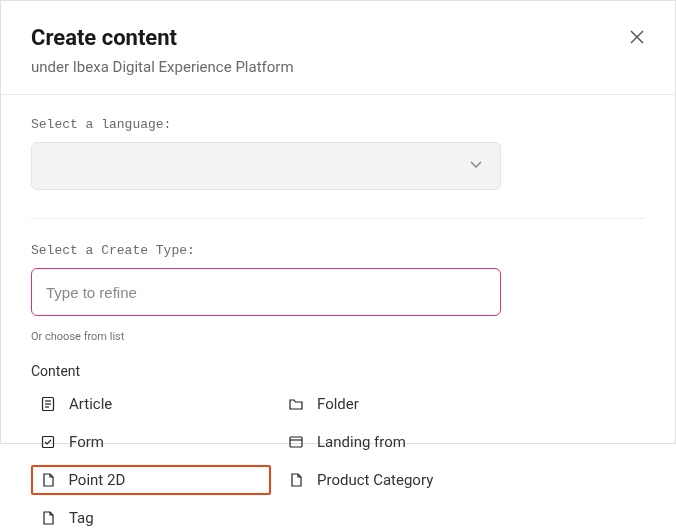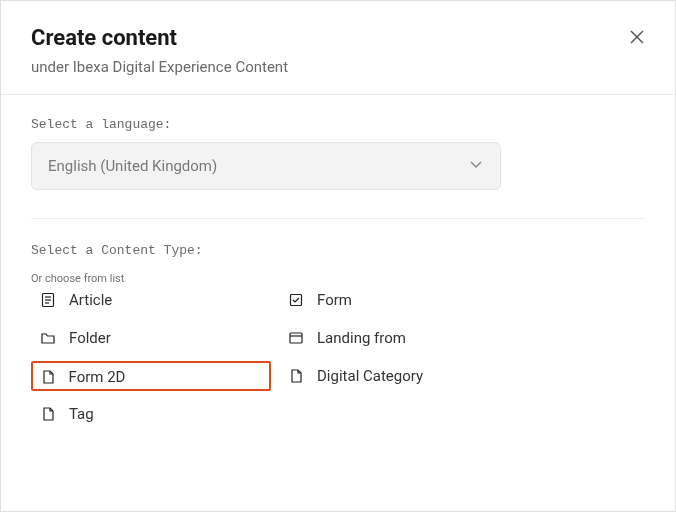--- a/index.html
+++ b/index.html
@@ -6,21 +6,21 @@
     body {
       font-family: -apple-system, BlinkMacSystemFont, "Segoe UI", Roboto, Helvetica, Arial, sans-serif;
       background: #fff;
       width: 676px;
       height: 532px;
       color: #333;
     }
     .modal {
       border: 1px solid #e0e0e0;
       width: 676px;
-      height: 512px;
+      height: 444px;
       position: relative;
     }
     .header {
       padding: 24px 30px 18px 30px;
       border-bottom: 1px solid #eaeaea;
       position: relative;
     }
     .title {
       font-size: 22px;
       font-weight: 700;
@@ -113,21 +113,21 @@
       margin-bottom: 10px;
     }
     .type-grid {
       display: grid;
       grid-template-columns: 240px 240px;
       column-gap: 8px;
       row-gap: 8px;
     }
     .type-item {
       display: flex;
-      align-items: flex-end;
+      align-items: flex-start;
       padding: 6px 8px;
       cursor: pointer;
       font-size: 15px;
       color: #333;
       border-radius: 2px;
     }
     .type-item .icon {
       width: 18px;
       height: 18px;
       margin-right: 12px;
@@ -141,106 +141,109 @@
       border: 2.5px solid #e24a1a;
       padding: 3.5px 5.5px;
     }
   </style>
 </head>
 <body>
 
 <div class="modal">
   <div class="header">
     <div class="title">Create content</div>
-    <div class="subtitle">under Ibexa Digital Experience Content</div>
+    <div class="subtitle">under Ibexa Digital Experience Platform</div>
     <div class="close-btn">
       <svg width="20" height="20" viewBox="0 0 20 20" fill="none" stroke="currentColor" stroke-width="1.5">
         <line x1="4" y1="4" x2="16" y2="16"></line>
         <line x1="16" y1="4" x2="4" y2="16"></line>
       </svg>
     </div>
   </div>
 
   <div class="body">
     <div class="field-label">Select a language:</div>
     <div class="select-box">
-      <span>English (United Kingdom)</span>
       <span class="select-chevron">
         <svg width="16" height="16" viewBox="0 0 16 16" fill="none" stroke="currentColor" stroke-width="1.5">
           <polyline points="3,6 8,11 13,6"></polyline>
         </svg>
       </span>
     </div>
 
     <div class="section-gap">
-      <div class="field-label">Select a Content Type:</div>
+      <div class="field-label">Select a Create Type:</div>
+      <div class="refine-input">
+        <input type="text" placeholder="Type to refine" style="">
+      </div>
       <div class="choose-label">Or choose from list</div>
 
+      <div class="group-label">Content</div>
 
       <div class="type-grid">
 
         <div class="type-item">
           <span class="icon">
             <svg width="16" height="16" viewBox="0 0 16 16" fill="none" stroke="currentColor" stroke-width="1.2">
               <rect x="2.5" y="1.5" width="11" height="13" rx="1"></rect>
               <line x1="5" y1="5" x2="11" y2="5"></line>
               <line x1="5" y1="8" x2="11" y2="8"></line>
               <line x1="5" y1="11" x2="9" y2="11"></line>
             </svg>
           </span>
           <span>Article</span>
         </div>
 
         <div class="type-item">
           <span class="icon">
             <svg width="16" height="16" viewBox="0 0 16 16" fill="none" stroke="currentColor" stroke-width="1.2">
+              <path d="M2 4 h4 l1.5 2 H14 v7 H2 z"></path>
+            </svg>
+          </span>
+          <span>Folder</span>
+        </div>
+
+        <div class="type-item">
+          <span class="icon">
+            <svg width="16" height="16" viewBox="0 0 16 16" fill="none" stroke="currentColor" stroke-width="1.2">
               <rect x="2.5" y="2.5" width="11" height="11" rx="1"></rect>
               <polyline points="5,8 7,10 11,6"></polyline>
             </svg>
           </span>
           <span>Form</span>
         </div>
 
         <div class="type-item">
           <span class="icon">
             <svg width="16" height="16" viewBox="0 0 16 16" fill="none" stroke="currentColor" stroke-width="1.2">
-              <path d="M2 4 h4 l1.5 2 H14 v7 H2 z"></path>
-            </svg>
-          </span>
-          <span>Folder</span>
-        </div>
-
-        <div class="type-item">
-          <span class="icon">
-            <svg width="16" height="16" viewBox="0 0 16 16" fill="none" stroke="currentColor" stroke-width="1.2">
               <rect x="2" y="3" width="12" height="10" rx="1"></rect>
               <line x1="2" y1="6" x2="14" y2="6"></line>
             </svg>
           </span>
           <span>Landing from</span>
         </div>
 
         <div class="type-item highlighted">
           <span class="icon">
             <svg width="16" height="16" viewBox="0 0 16 16" fill="none" stroke="currentColor" stroke-width="1.2">
               <path d="M4 2 h6 l3 3 v9 H4 z"></path>
               <path d="M10 2 v3 h3"></path>
             </svg>
           </span>
-          <span>Form 2D</span>
+          <span>Point 2D</span>
         </div>
 
         <div class="type-item">
           <span class="icon">
             <svg width="16" height="16" viewBox="0 0 16 16" fill="none" stroke="currentColor" stroke-width="1.2">
               <path d="M4 2 h6 l3 3 v9 H4 z"></path>
               <path d="M10 2 v3 h3"></path>
             </svg>
           </span>
-          <span>Digital Category</span>
+          <span>Product Category</span>
         </div>
 
         <div class="type-item">
           <span class="icon">
             <svg width="16" height="16" viewBox="0 0 16 16" fill="none" stroke="currentColor" stroke-width="1.2">
               <path d="M4 2 h6 l3 3 v9 H4 z"></path>
               <path d="M10 2 v3 h3"></path>
             </svg>
           </span>
           <span>Tag</span>

